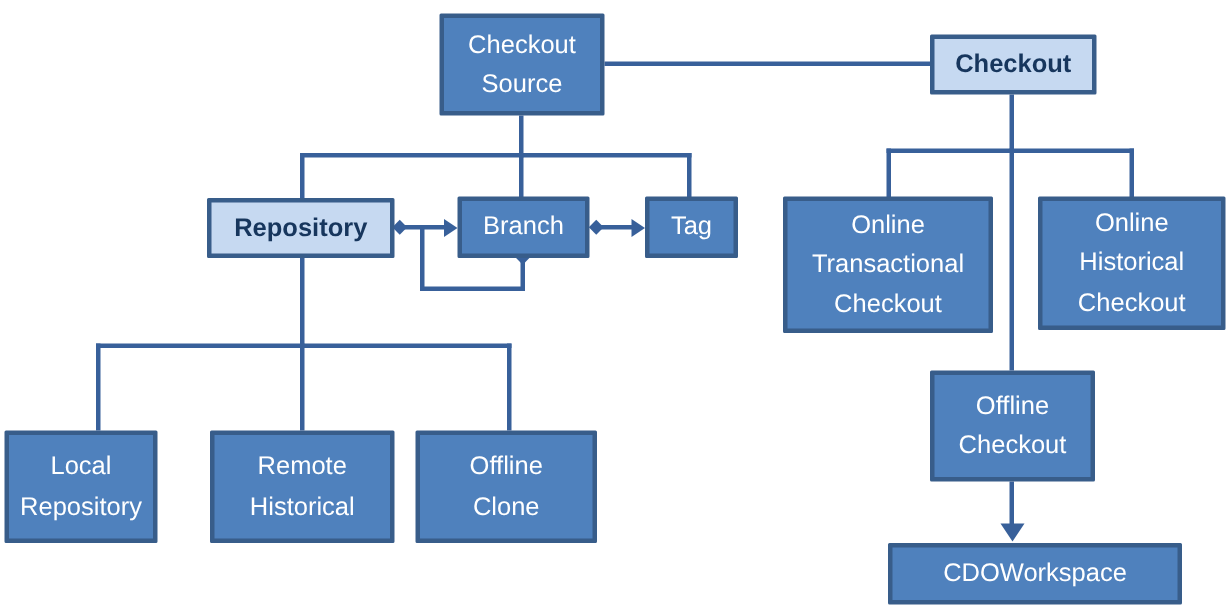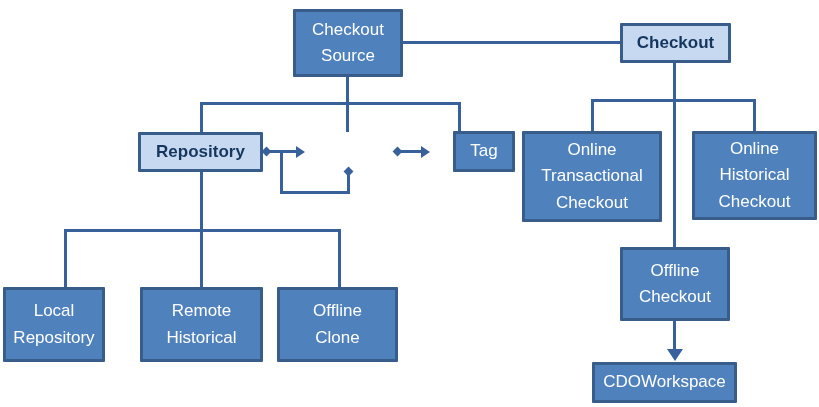--- a/index.html
+++ b/index.html
@@ -113,22 +113,23 @@
   <div class="arrow-right" style="left:421px; top:146px;"></div>
   <div class="arrow-down" style="left:667px; top:349px;"></div>
 
   <div class="node dark" style="left:293px; top:9px;   width:110px; height:68px;">Checkout
 Source</div>
 
   <div class="node light" style="left:620px; top:23px;  width:111px; height:40px;">Checkout</div>
 
   <div class="node light" style="left:138px; top:132px; width:125px; height:40px;">Repository</div>
 
+  <div class="node dark" style="left:305px; top:131px; width:88px;  height:41px;">Branch</div>
 
-  <div class="node dark" style="left:453px; top:131px; width:62px;  height:41px;">Tag</div>
+  <div class="node dark" style="left:430px; top:131px; width:62px;  height:41px;">Tag</div>
 
   <div class="node dark" style="left:3px;   top:287px; width:102px; height:75px;">Local
 Repository</div>
 
   <div class="node dark" style="left:140px; top:287px; width:123px; height:75px;">Remote
 Historical</div>
 
   <div class="node dark" style="left:277px; top:287px; width:121px; height:75px;">Offline
 Clone</div>
 
@@ -136,15 +137,15 @@
 Transactional
 Checkout</div>
 
   <div class="node dark" style="left:692px; top:131px; width:125px; height:89px;">Online
 Historical
 Checkout</div>
 
   <div class="node dark" style="left:620px; top:247px; width:110px; height:74px;">Offline
 Checkout</div>
 
-  <div class="node dark" style="left:592px; top:362px; width:145px; height:41px;">CDOWorkspace</div>
+  <div class="node dark" style="left:592px; top:362px; width:196px; height:41px;">CDOWorkspace</div>
 
 </div>
 
 </body></html>

